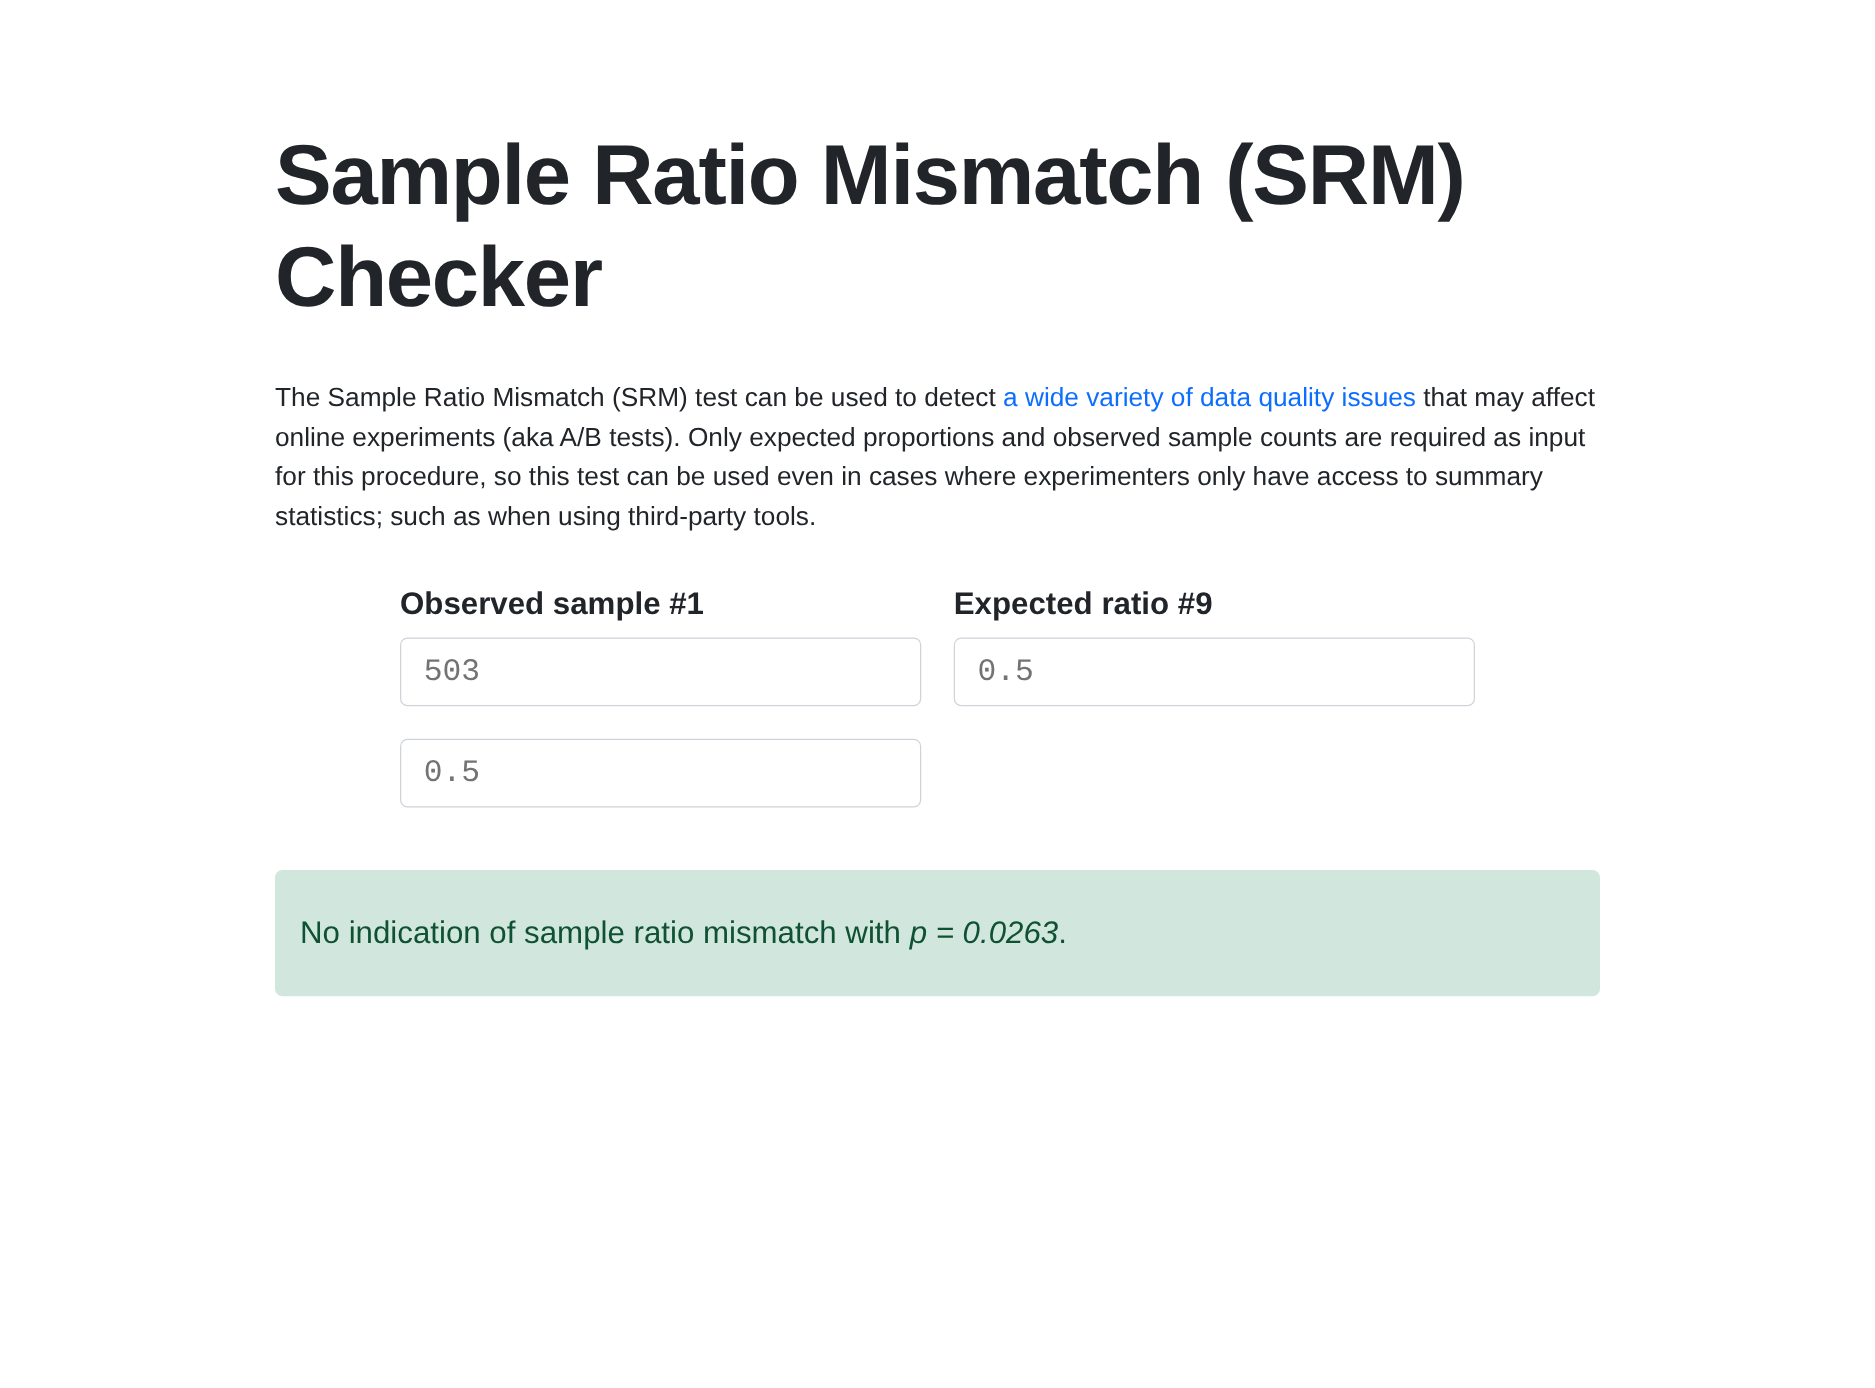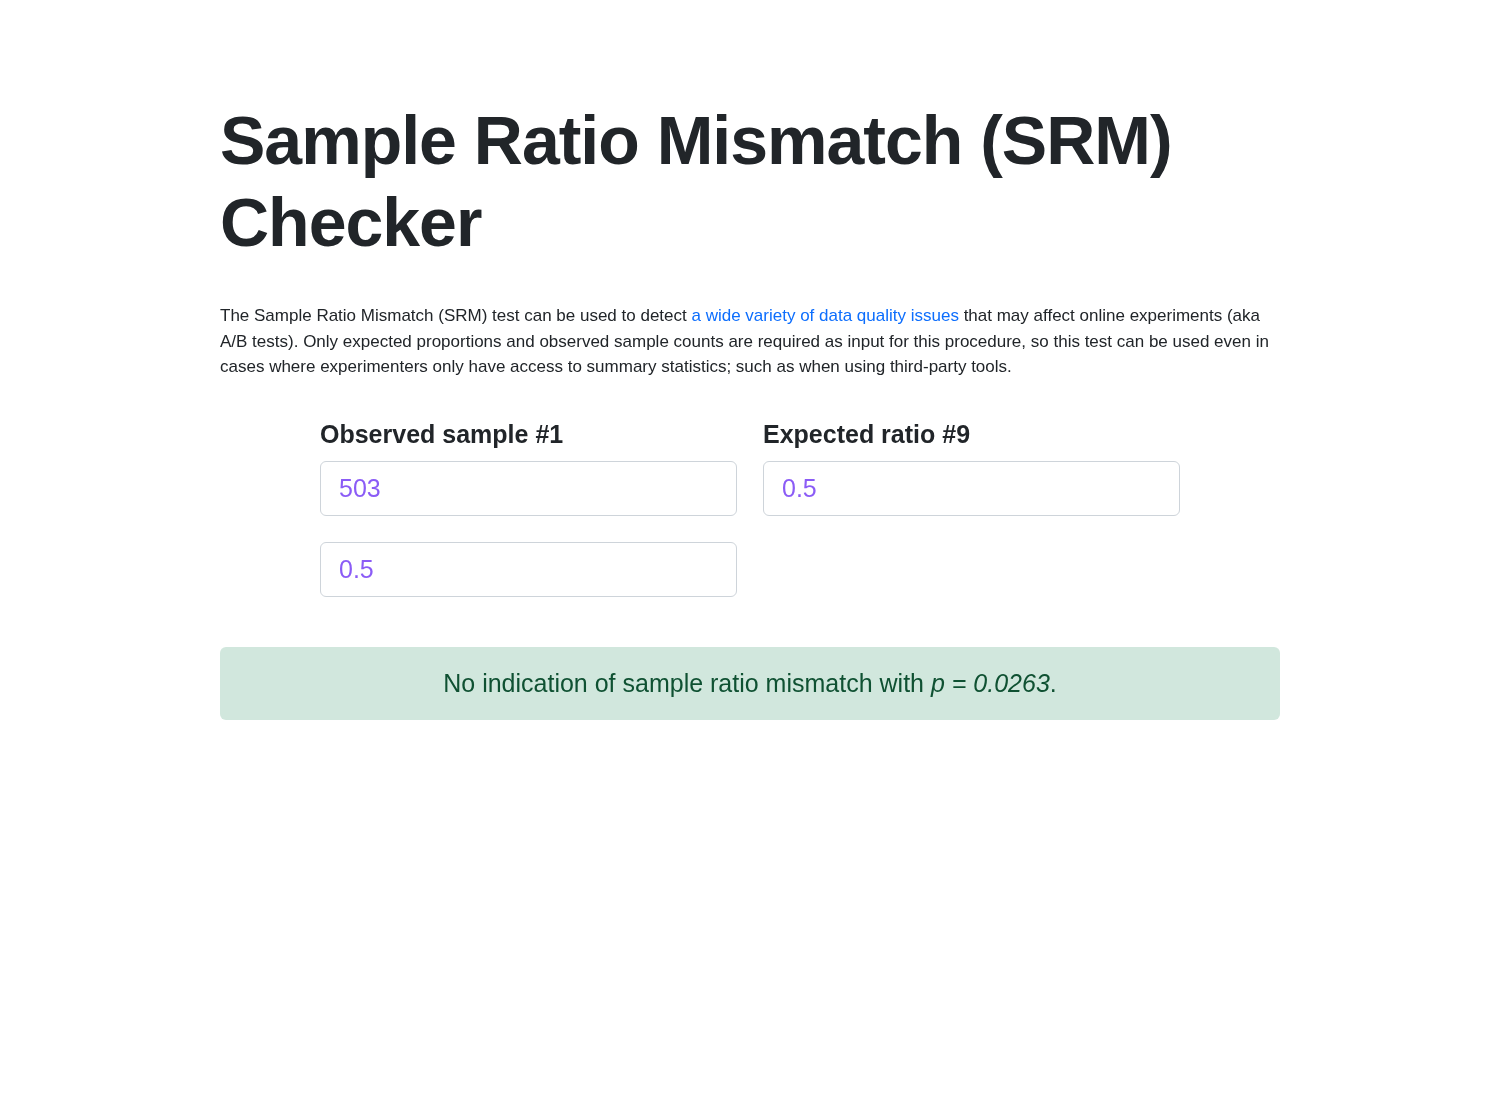--- a/index.html
+++ b/index.html
@@ -16,21 +16,21 @@
       color: #212529;
     }
     h1 {
       font-size: 68px;
       font-weight: 700;
       letter-spacing: -1px;
       margin-bottom: 40px;
       line-height: 1.2;
     }
     .intro {
-      font-size: 17px;
+      font-size: 21px;
       line-height: 1.5;
       color: #212529;
       margin-bottom: 40px;
     }
     .intro a {
       color: #0d6efd;
       text-decoration: none;
     }
     .form-grid {
       display: grid;
@@ -49,30 +49,30 @@
       font-size: 25px;
       font-weight: 700;
       margin-bottom: 12px;
     }
     .form-input {
       font-size: 25px;
       padding: 12px 18px;
       border: 1px solid #ced4da;
       border-radius: 6px;
       background: #fff;
-      color: #8b5cf6;
-      font-family: Liberation Sans, sans-serif;
+      color: #737373;
+      font-family: Liberation Mono, monospace;
       outline: none;
       width: 100%;
     }
     .result-box {
       background: #d1e7dd;
       border-radius: 6px;
-      padding: 22px 20px;
-      text-align: center;
+      padding: 36px 20px;
+      text-align: left;
       font-size: 25px;
       color: #0f5132;
     }
     .result-box em {
       font-style: italic;
     }
   </style>
 </head>
 <body>
 

